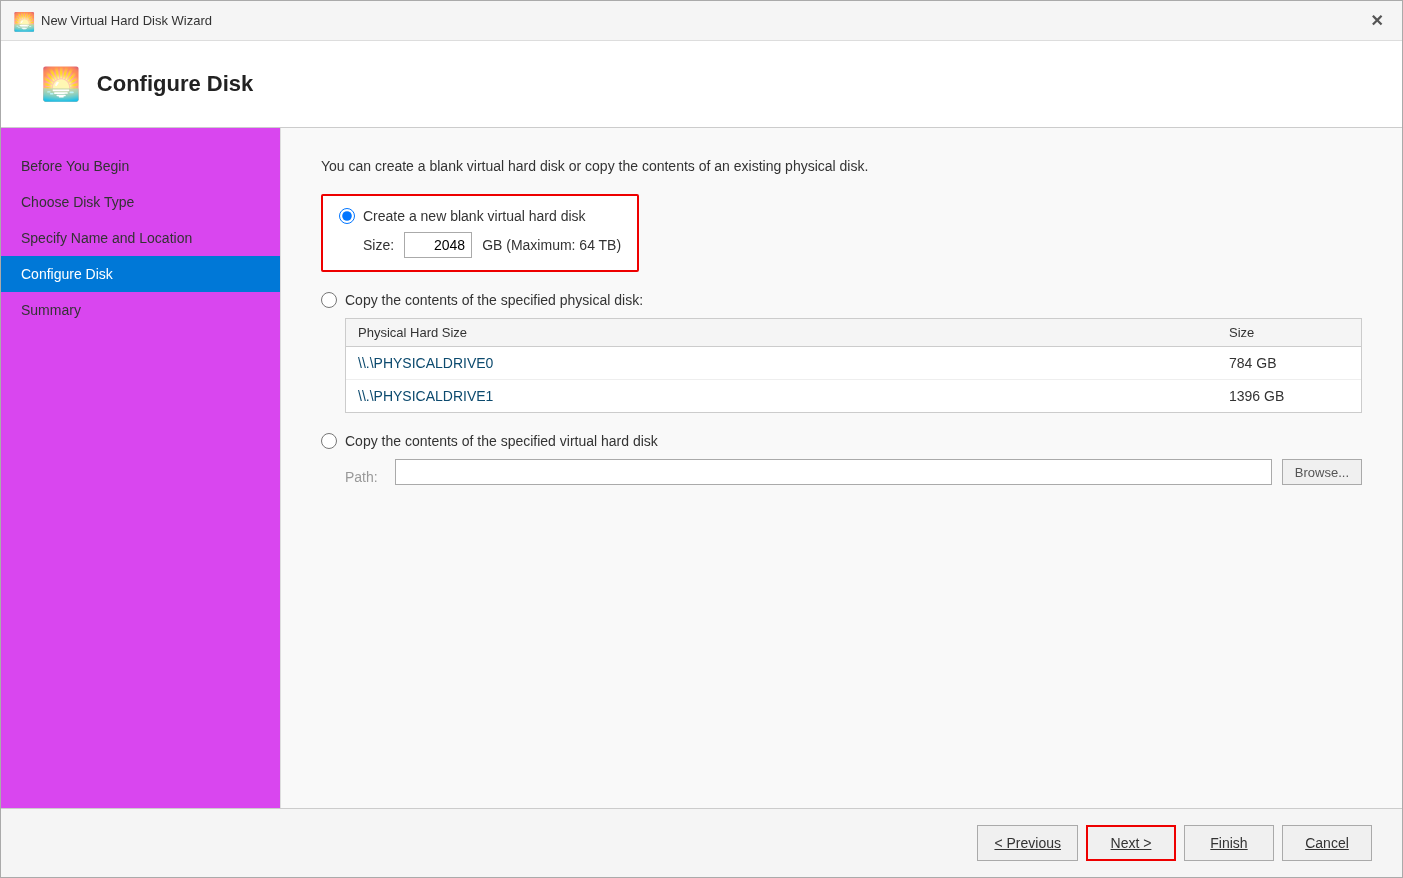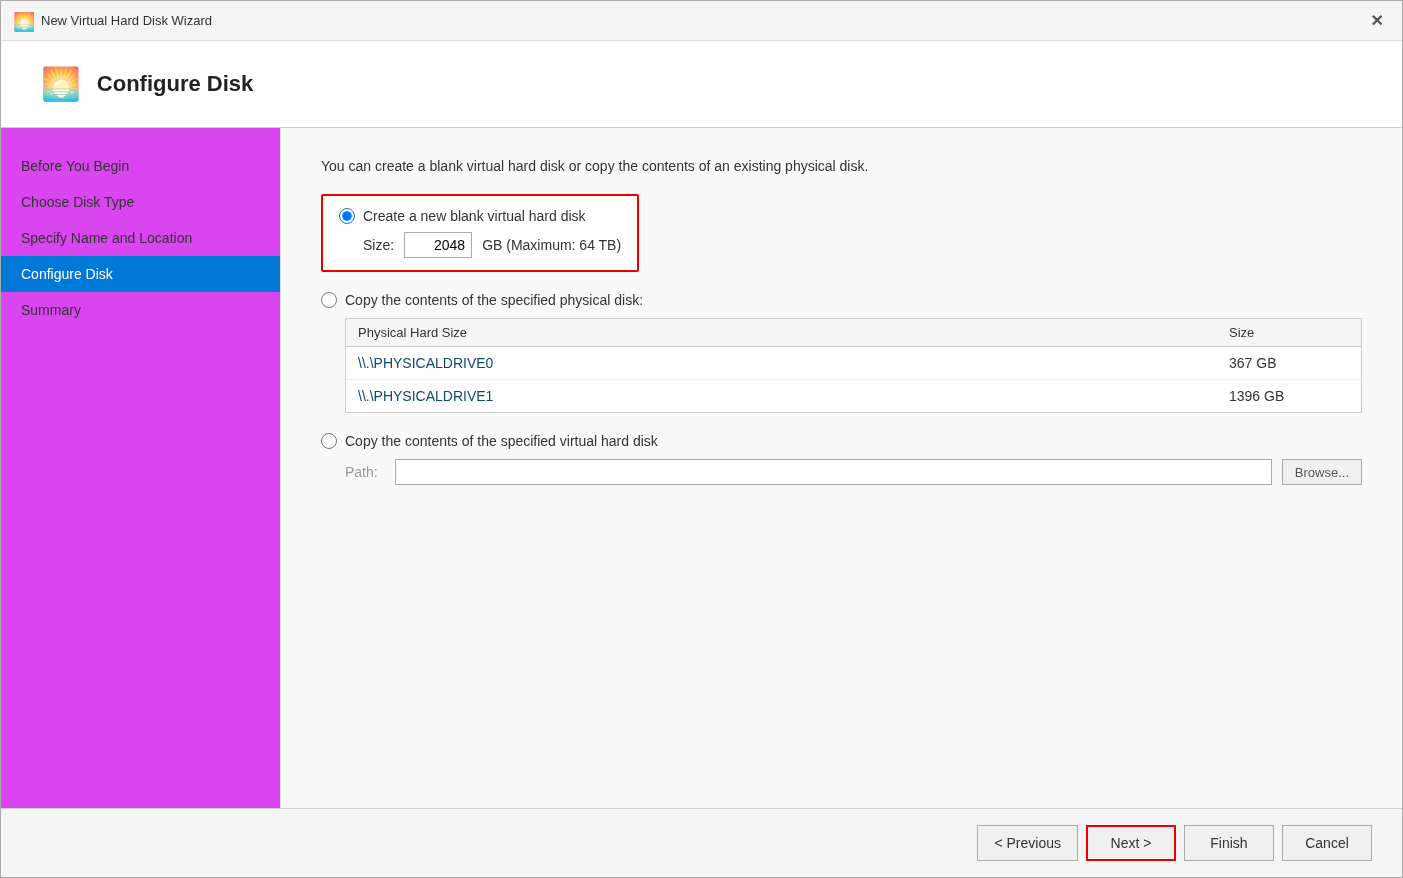--- a/index.html
+++ b/index.html
@@ -213,21 +213,21 @@
       font-size: 14px;
       color: #333;
     }
 
     
     .vhd-section {
       margin-bottom: 20px;
     }
     .path-row {
       display: flex;
-      align-items: center;
+      align-items: flex-end;
       gap: 10px;
       margin-left: 24px;
     }
     .path-label {
       font-size: 14px;
       color: #999;
       width: 40px;
     }
     .path-input {
       flex: 1;
@@ -259,20 +259,21 @@
     }
     .footer-btn {
       height: 36px;
       min-width: 90px;
       padding: 0 16px;
       font-size: 14px;
       cursor: pointer;
       background: #f0f0f0;
       border: 1px solid #aaa;
       color: #333;
+      text-decoration: underline;
     }
     .footer-btn.next-btn {
       border: 2px solid #e00;
     }
     .footer-btn:disabled {
       color: #aaa;
       cursor: default;
     }
   </style>
 </head>
@@ -326,21 +327,21 @@
           <input type="radio" name="disk-option" id="opt-physical" style="">
           <label class="radio-label" for="opt-physical">Copy the contents of the specified physical disk:</label>
         </div>
         <div class="copy-table">
           <div class="copy-table-header">
             <span class="col-disk">Physical Hard Size</span>
             <span class="col-size">Size</span>
           </div>
           <div class="copy-table-row">
             <span class="col-disk">\\.\PHYSICALDRIVE0</span>
-            <span class="col-size">367 GB</span>
+            <span class="col-size">784 GB</span>
           </div>
           <div class="copy-table-row">
             <span class="col-disk">\\.\PHYSICALDRIVE1</span>
             <span class="col-size">1396 GB</span>
           </div>
         </div>
       </div>
 
       
       <div class="vhd-section">

